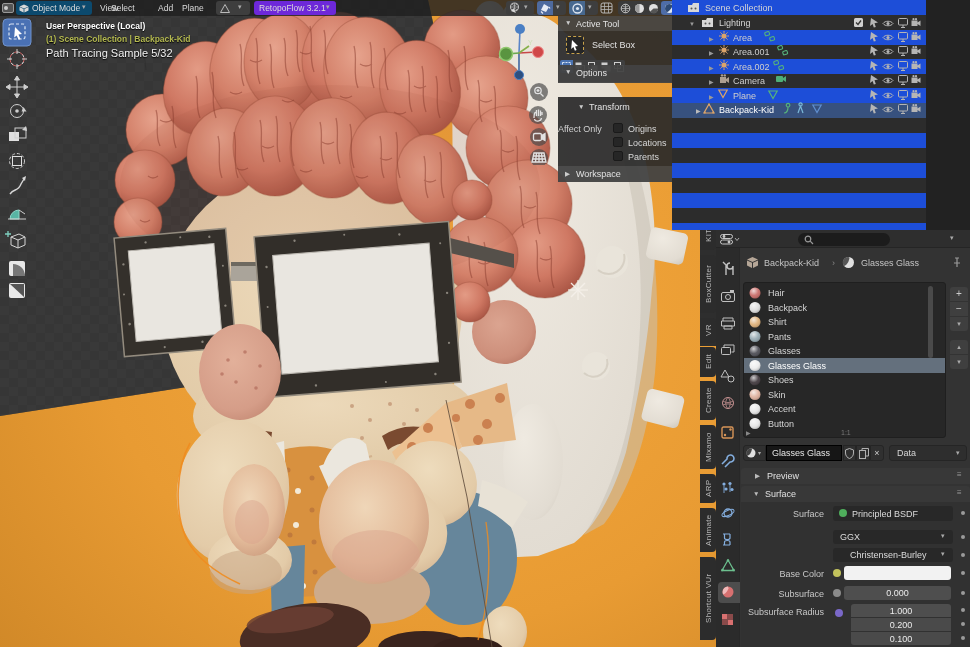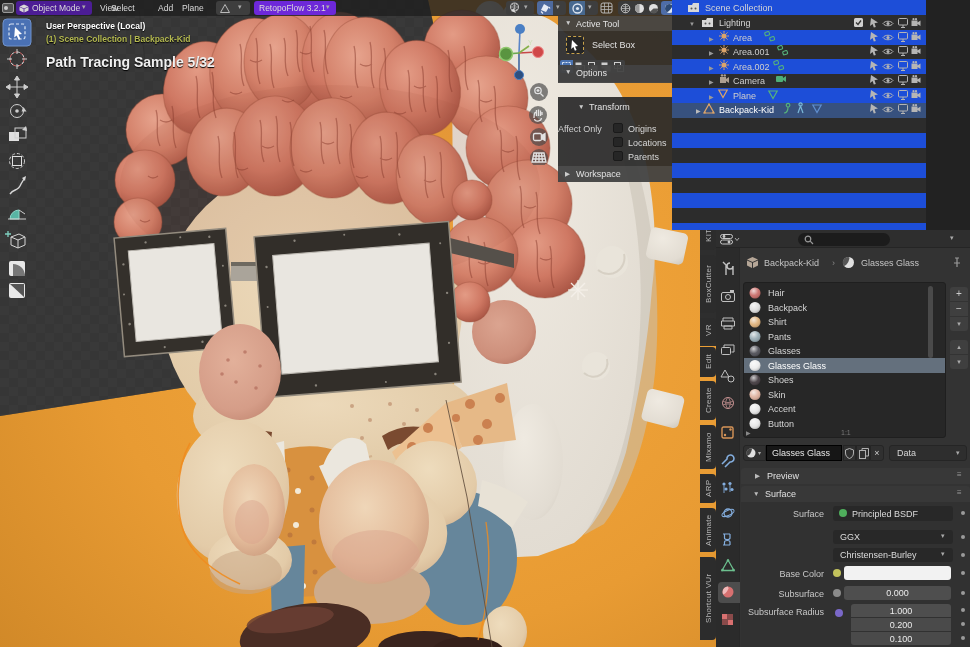--- a/index.html
+++ b/index.html
@@ -297,21 +297,21 @@
         <line x1="585" y1="283" x2="571" y2="297"></line>
       </g>
     </g>
   </svg>
 
   <div class="abs" id="vp-header" style="left:0;top:0;width:716px;height:16px;background:rgba(32,32,32,0.82);font-size:8.5px;color:#dcdcdc">
     <svg class="abs" style="left:2px;top:3px" width="12" height="10" viewBox="0 0 12 10">
         <rect x="0.5" y="0.5" width="11" height="9" rx="1.5" fill="#555" stroke="#999"></rect>
         <circle cx="4" cy="5" r="2" fill="#ccc"></circle>
       </svg>
-    <div class="abs" style="left:16px;top:1px;width:76px;height:14px;background:#4c1d95;border-radius:3px">
+    <div class="abs" style="left:16px;top:1px;width:76px;height:14px;background:#0c4a6e;border-radius:3px">
       <svg class="abs" style="left:3px;top:2.5px" width="10" height="9" viewBox="0 0 10 9">
           <path d="M5,0.5 L9.5,2.5 L5,4.5 L0.5,2.5 Z M0.5,3 L4.6,5 L4.6,8.5 L0.5,6.5 Z M9.5,3 L5.4,5 L5.4,8.5 L9.5,6.5 Z" fill="#d8d8d8"></path>
         </svg>
       <span class="abs" style="left:16px;top:2px">Object Mode</span>
       <span class="abs" style="left:66px;top:1.5px;color:#aaa;font-size:7px">▾</span>
     </div>
     <span class="abs" style="left:100px;top:3px">View</span>
     <span class="abs" style="left:111px;top:3px">Select</span>
     <span class="abs" style="left:158px;top:3px">Add</span>
     <span class="abs" style="left:182px;top:3px">Plane</span>
@@ -428,21 +428,21 @@
       </g>
       <g>
         <rect x="9" y="267" width="16" height="15" rx="2" fill="#e8e8e8"></rect>
         <path d="M24,281 L10,268 L24,268 Z" fill="#555"></path>
       </g>
     </svg>
   </div>
 
   <div class="txt" style="left:46px;top:21px;font-size:8.5px;font-weight:bold;color:#fff;text-shadow:0 1px 1px #000">User Perspective (Local)</div>
   <div class="txt" style="left:46px;top:34px;font-size:8.5px;font-weight:bold;color:#b3b850;text-shadow:0 1px 1px #000">(1) Scene Collection | Backpack-Kid</div>
-  <div class="txt" style="left:46px;top:54px;font-size:14px;font-weight:bold;color:#f0f0f0;text-shadow:0 1px 1px #000">Path Tracing Sample 5/32</div>
+  <div class="txt" style="left:46px;top:47px;font-size:11px;font-weight:normal;color:#f0f0f0;text-shadow:0 1px 1px #000">Path Tracing Sample 5/32</div>
 
   <div class="abs" id="gizmo" style="left:495px;top:20px;width:60px;height:145px">
     <svg width="60" height="145" viewBox="0 0 60 145">
 
       <g stroke-width="1.6" fill="none">
         <line x1="24" y1="33" x2="25" y2="10" stroke="#5a85c8"></line>
         <line x1="24" y1="33" x2="24" y2="54" stroke="#3f66a0"></line>
         <line x1="24" y1="33" x2="12" y2="34" stroke="#6aa84f"></line>
         <line x1="24" y1="33" x2="42" y2="32" stroke="#c84848"></line>
         <line x1="24" y1="33" x2="34" y2="26" stroke="#86b04a"></line>
@@ -882,21 +882,21 @@
     <span class="abs" style="left:0;top:279px;width:108px;text-align:right;color:#c8c8c8">Surface</span>
     <div class="abs" style="left:117px;top:276px;width:120px;height:15px;background:#282828;border-radius:3px">
       <span class="abs" style="left:6px;top:3px;width:8px;height:8px;background:#4fae5c;border-radius:50%"></span>
       <span class="abs" style="left:19px;top:2.5px;color:#dcdcdc">Principled BSDF</span>
     </div>
     <div class="abs" style="left:117px;top:300px;width:120px;height:14px;background:#282828;border-radius:3px">
       <span class="abs" style="left:7px;top:2px;color:#dcdcdc">GGX</span>
       <span class="abs" style="left:108px;top:2px;color:#aaa;font-size:7px">▾</span>
     </div>
     <div class="abs" style="left:117px;top:318px;width:120px;height:14px;background:#282828;border-radius:3px">
-      <span class="abs" style="left:7px;top:2px;color:#dcdcdc">Christensen-Burley</span>
+      <span class="abs" style="left:17px;top:2px;color:#dcdcdc">Christensen-Burley</span>
       <span class="abs" style="left:108px;top:2px;color:#aaa;font-size:7px">▾</span>
     </div>
     <span class="abs" style="left:0;top:339px;width:108px;text-align:right;color:#c8c8c8">Base Color</span>
     <span class="abs" style="left:117px;top:339px;width:8px;height:8px;background:#c2c25c;border-radius:50%"></span>
     <div class="abs" style="left:128px;top:336px;width:107px;height:14px;background:#f2f2f2;border-radius:3px"></div>
     <span class="abs" style="left:0;top:359px;width:108px;text-align:right;color:#c8c8c8">Subsurface</span>
     <span class="abs" style="left:117px;top:359px;width:8px;height:8px;background:#8a8a8a;border-radius:50%"></span>
     <div class="abs" style="left:128px;top:356px;width:107px;height:14px;background:#4e4e4e;border-radius:3px;text-align:center;color:#ececec;padding-top:2px">0.000</div>
     <span class="abs" style="left:0;top:377px;width:108px;text-align:right;color:#c8c8c8">Subsurface Radius</span>
     <span class="abs" style="left:119px;top:379px;width:8px;height:8px;background:#7a68c8;border-radius:50%"></span>

